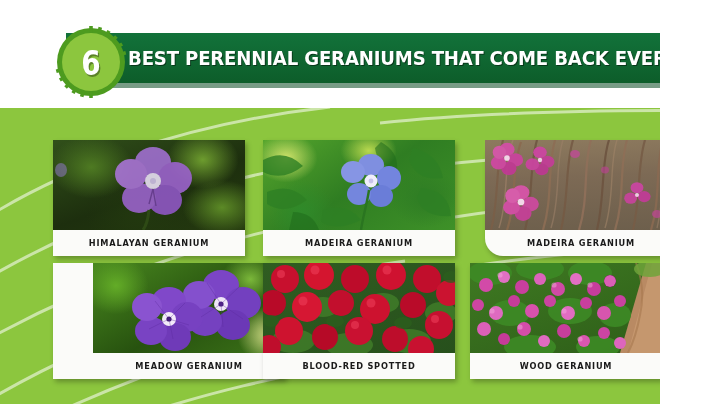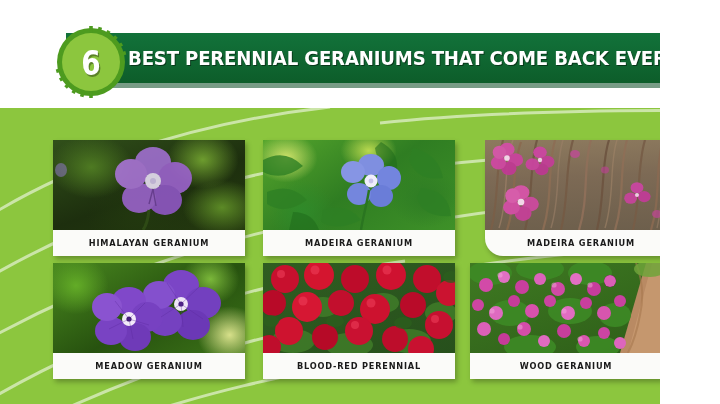--- a/index.html
+++ b/index.html
@@ -180,21 +180,21 @@
     letter-spacing: 0.8px;
     color: #1a1a1a;
     white-space: nowrap;
     overflow: hidden;
   }
 
   
   .c0 { left: 53px;  top: 35px; }
   .c1 { left: 263px; top: 35px; }
   .c2 { left: 485px; top: 35px; border-radius: 18px; }
-  .c3 { left: 53px;  top: 158px; }
+  .c3 { left: 53px;  top: 158px; padding-left: 40px; }
   .c4 { left: 263px; top: 158px; }
   .c5 { left: 470px; top: 158px; }
 
   
 
   
   .ph-himalayan {
     background:
       radial-gradient(ellipse 60px 45px at 20% 30%, #4e7a22 0%, rgba(78,122,34,0) 70%),
       radial-gradient(ellipse 50px 40px at 78% 22%, #6d9c2e 0%, rgba(109,156,46,0) 72%),
@@ -483,21 +483,21 @@
             <circle cx="172" cy="56" r="4"></circle>
           </g>
           <g fill="#2c5f1d" opacity="0.75">
             <ellipse cx="72" cy="58" rx="9" ry="6"></ellipse>
             <ellipse cx="140" cy="60" rx="9" ry="6"></ellipse>
             <ellipse cx="8" cy="58" rx="8" ry="6"></ellipse>
             <ellipse cx="188" cy="14" rx="8" ry="6"></ellipse>
           </g>
         </svg>
       </div>
-      <div class="caption">BLOOD-RED PERENNIAL</div>
+      <div class="caption">BLOOD-RED SPOTTED</div>
     </div>
 
     <div class="card c5">
       <div class="photo">
         <div class="layer ph-wood"></div>
         <svg class="layer" viewBox="0 0 192 90" preserveAspectRatio="none">
           <path d="M150 90 L176 0 L192 0 L192 90 Z" fill="#b98a63"></path>
           <path d="M158 90 L182 0 L192 0 L192 90 Z" fill="#cb9d74" opacity="0.7"></path>
           <path d="M166 0 q10 26 4 52 q-4 22 -12 38" stroke="#a7784f" stroke-width="2" fill="none" opacity="0.6"></path>
           <ellipse cx="180" cy="6" rx="16" ry="8" fill="#6fa33a" opacity="0.85"></ellipse>

